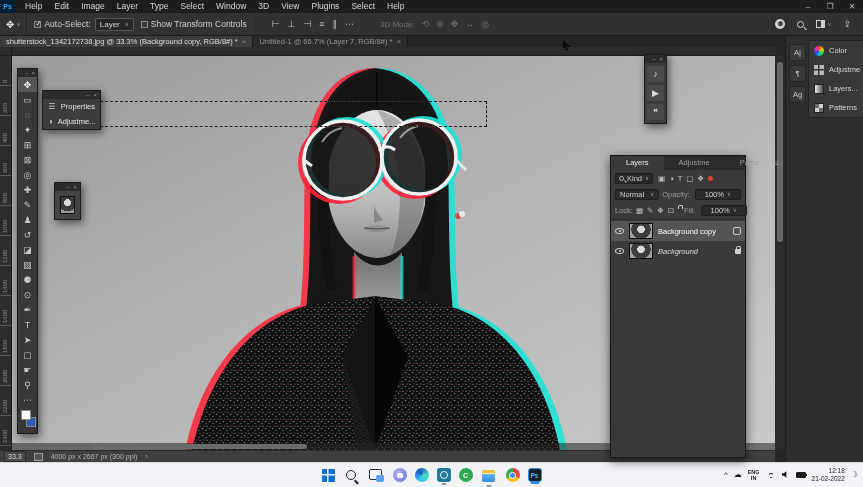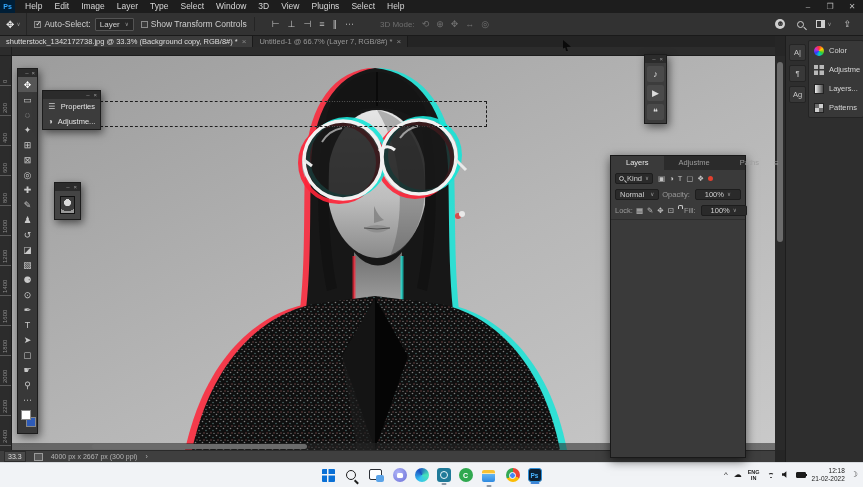--- a/index.html
+++ b/index.html
@@ -537,20 +537,37 @@
           <span class="fic" data-name="lock-artboard-icon">⊡</span>
         </span>
       <span class="lockic" data-name="lock-all-icon"></span>
       <span class="lbl" style="margin-left:4px" data-name="fill-label">Fill:</span>
       <div class="valbox" data-name="fill-input">
         <span>100%</span>
         <span class="caret" data-name="chevron-down-icon">∨</span>
       </div>
     </div>
     <div class="lseparator"></div>
+    <div>
+
+    <div class="lrow selected" data-name="Background copy">
+        <span class="eye" data-name="visibility-eye-icon"></span>
+        <span class="lthumb" data-name="layer-thumbnail"></span>
+        <span class="name">Background copy</span>
+        <span class="badge" data-name="layer-badge-icon"></span>
+
+      </div>
+        <div class="lrow italic locked" data-name="Background">
+        <span class="eye" data-name="visibility-eye-icon"></span>
+        <span class="lthumb" data-name="layer-thumbnail"></span>
+        <span class="name">Background</span>
+
+        <span class="lockic rowlock" data-name="lock-icon"></span>
+      </div>
+      </div>
   </div>
 
   <div class="dock" data-name="right-dock">
     <div class="strip">
 
     <div class="stripbtn" data-name="character-panel-icon">
           <span>A|</span>
         </div>
         <div class="stripbtn" data-name="paragraph-panel-icon">
           <span>¶</span>

